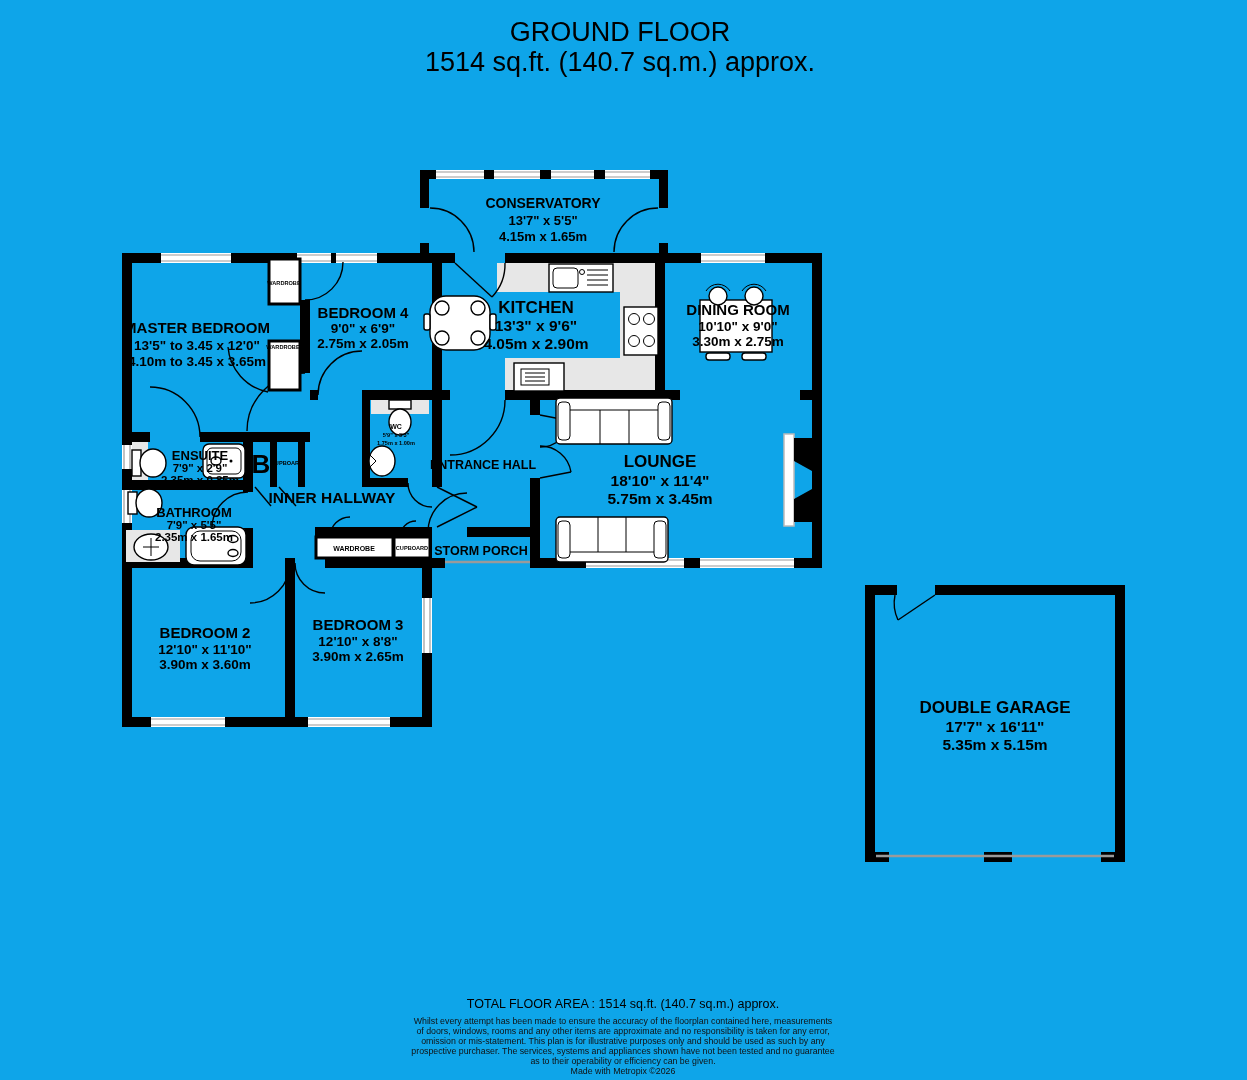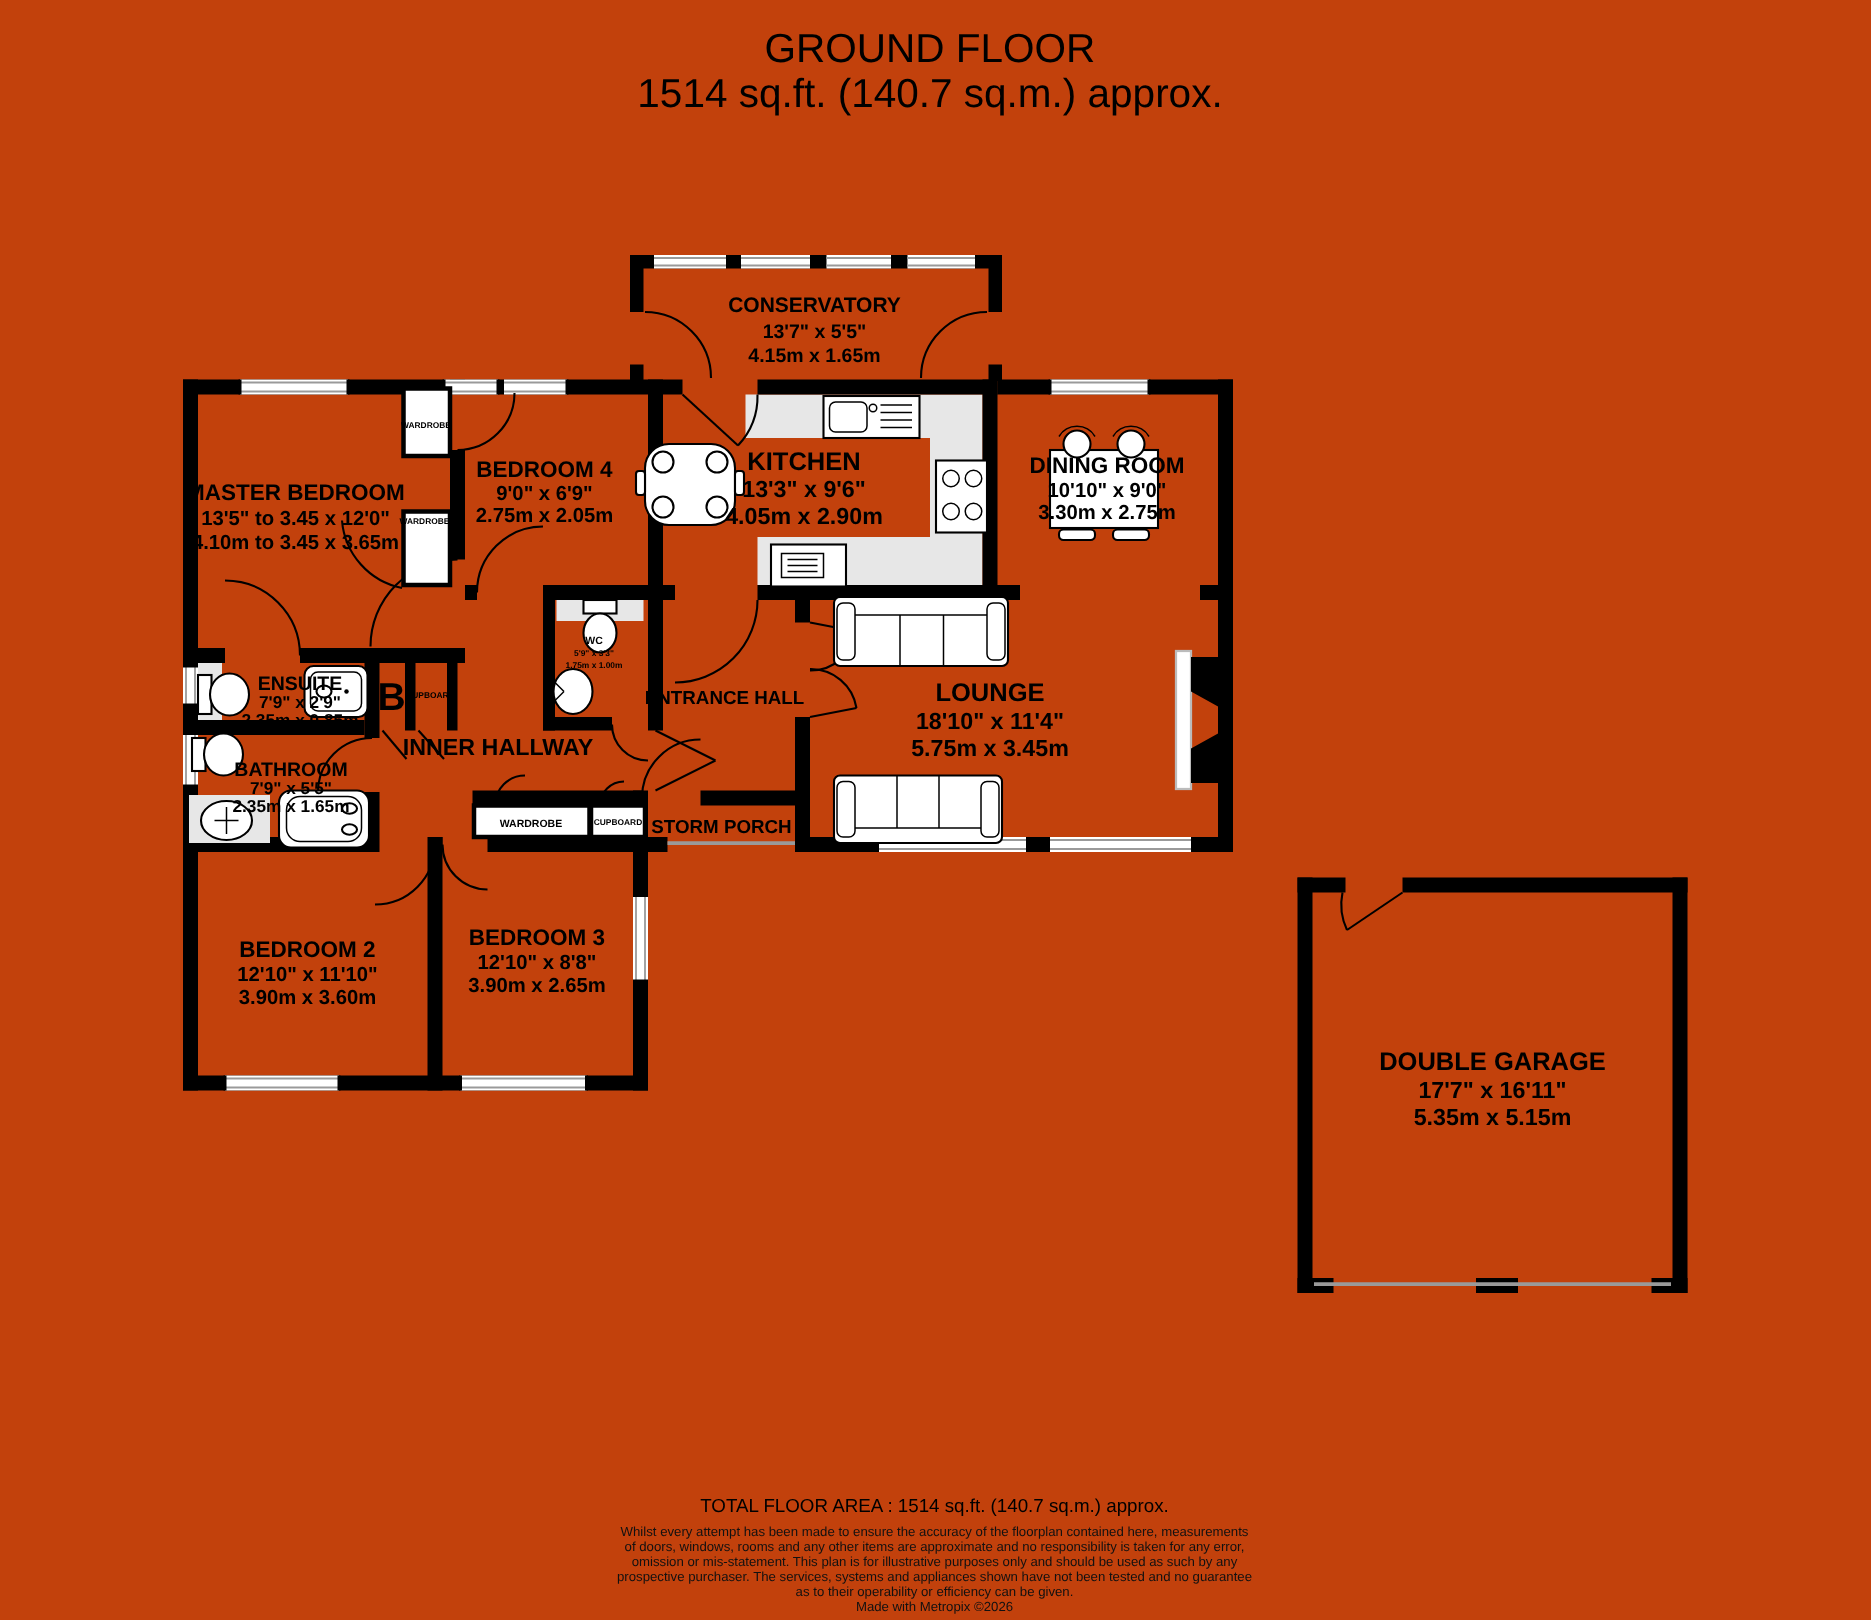--- a/index.html
+++ b/index.html
@@ -1,16 +1,16 @@
 <!DOCTYPE html>
 <html><head>
 <meta charset="utf-8">
 <style>
   html,body{margin:0;padding:0;background:#fff;}
-  .page{width:1247px;height:1080px;position:relative;background:#c2410c;overflow:hidden;}
+  .page{width:1247px;height:1080px;position:relative;background:#0ea5e9;overflow:hidden;}
   svg{display:block;}
   text{font-family:"Liberation Sans","DejaVu Sans",sans-serif;fill:#000;}
   .title{font-size:27px;font-weight:400;}
   .rname-lg{font-size:17px;font-weight:bold;}
   .rdim-lg{font-size:15.5px;font-weight:bold;}
   .rname{font-size:15px;font-weight:bold;}
   .rdim{font-size:13.5px;font-weight:bold;}
   .rname-sm{font-size:13px;font-weight:bold;}
   .rdim-sm{font-size:11.5px;font-weight:bold;}
   .cons-name{font-size:14px;font-weight:bold;}

